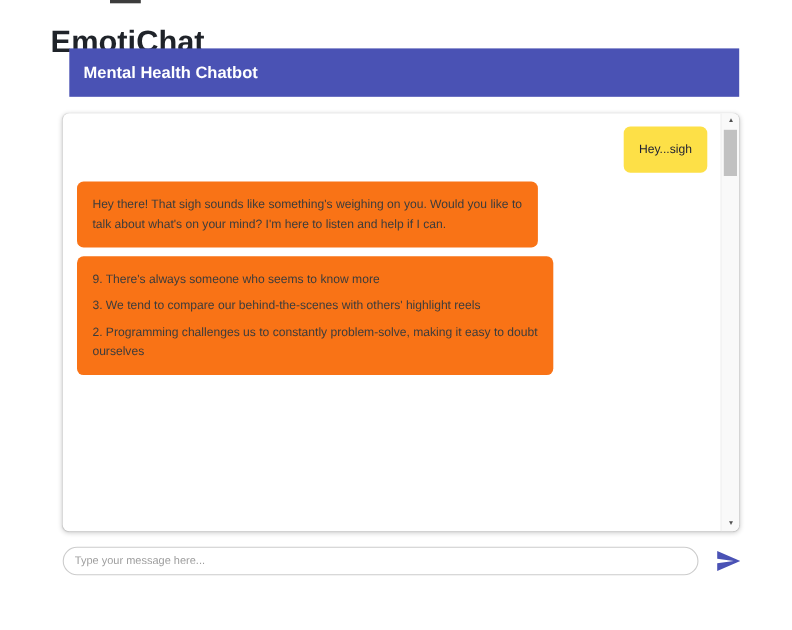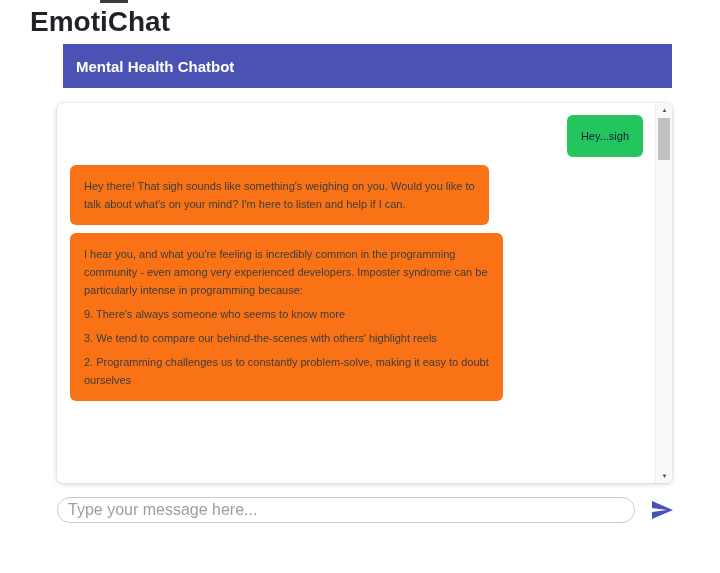--- a/index.html
+++ b/index.html
@@ -12,21 +12,21 @@
     font-family: "Liberation Sans", sans-serif;
   }
   .page { position: relative; width: 720px; height: 573px; }
 
   .top-artifact {
     position: absolute; left: 100px; top: 0; width: 28px; height: 3px;
     background: #3c3c3c;
   }
 
   .app-title {
-    position: absolute; left: 30px; top: 6px; margin: 0;
+    position: absolute; left: 30px; top: 6px; margin: 16px;
     font-size: 28px; font-weight: 700; color: #1f2329; letter-spacing: 0;
   }
 
   .chat-header {
     position: absolute; left: 63px; top: 44px; width: 609px; height: 44px;
     box-sizing: border-box;
     background: #4a52b4; color: #ffffff;
     display: flex; align-items: center;
     padding-left: 13px; font-size: 15px; font-weight: bold;
   }
@@ -47,21 +47,21 @@
 
   .bubble {
     box-sizing: border-box;
     font-size: 11px; line-height: 18px;
     padding: 12px 14px; margin-bottom: 8px;
     border-radius: 6px;
     white-space: pre-wrap;
     width: fit-content; max-width: 96%;
   }
   .bubble.bot  { align-self: flex-start; background: #f97316; color: #3c3c3c; }
-  .bubble.user { align-self: flex-end;   background: #22c55e; color: #1c1e33; }
+  .bubble.user { align-self: flex-end;   background: #fde047; color: #1c1e33; }
   .bubble .para + .para { margin-top: 6px; }
 
   .scrollbar {
     position: absolute; right: 0; top: 0; width: 17px; height: 100%;
     background: #f9f9f9; border-left: 1px solid #efefef;
     box-sizing: border-box;
   }
   .scroll-btn {
     position: absolute; left: 0; width: 17px; height: 14px;
     display: flex; align-items: center; justify-content: center;
@@ -75,21 +75,21 @@
   }
 
   .composer {
     position: absolute; left: 57px; top: 495px; width: 620px; height: 30px;
     display: flex; align-items: center;
   }
   .composer input {
     box-sizing: border-box;
     width: 580px; height: 26px;
     border: 1px solid #cccccc; border-radius: 13px;
-    padding: 0 10px; font-size: 16px; color: #444444;
+    padding: 0 10px; font-size: 10px; color: #444444;
     font-family: "Liberation Sans", sans-serif;
     outline: none; background: #ffffff;
   }
   .composer input::placeholder { color: #9e9e9e; }
   .send-btn {
     margin-left: 12px;
     width: 30px; height: 28px;
     background: transparent; border: none; padding: 0;
     display: flex; align-items: center; justify-content: center;
     cursor: pointer;
@@ -107,23 +107,21 @@
 
   <div class="chat-header">
     <span>Mental Health Chatbot</span>
   </div>
 
   <div class="chat-window">
     <div class="messages" id="messages">
         <div class="bubble user"><div class="para">Hey...sigh</div></div>
         <div class="bubble bot"><div class="para">Hey there! That sigh sounds like something's weighing on you. Would you like to
 talk about what's on your mind? I'm here to listen and help if I can.</div></div>
-        <div class="bubble bot"><div class="para">I hear you, and what you're feeling is incredibly common in the programming
-community - even among very experienced developers. Imposter syndrome can be
-particularly intense in programming because:</div><div class="para">9. There's always someone who seems to know more</div><div class="para">3. We tend to compare our behind-the-scenes with others' highlight reels</div><div class="para">2. Programming challenges us to constantly problem-solve, making it easy to doubt
+        <div class="bubble bot"><div class="para">9. There's always someone who seems to know more</div><div class="para">3. We tend to compare our behind-the-scenes with others' highlight reels</div><div class="para">2. Programming challenges us to constantly problem-solve, making it easy to doubt
 ourselves</div></div>
       </div>
 
     <div class="scrollbar">
       <div class="scroll-btn up">▲</div>
       <div class="scroll-thumb"></div>
       <div class="scroll-btn down">▼</div>
     </div>
   </div>
 

